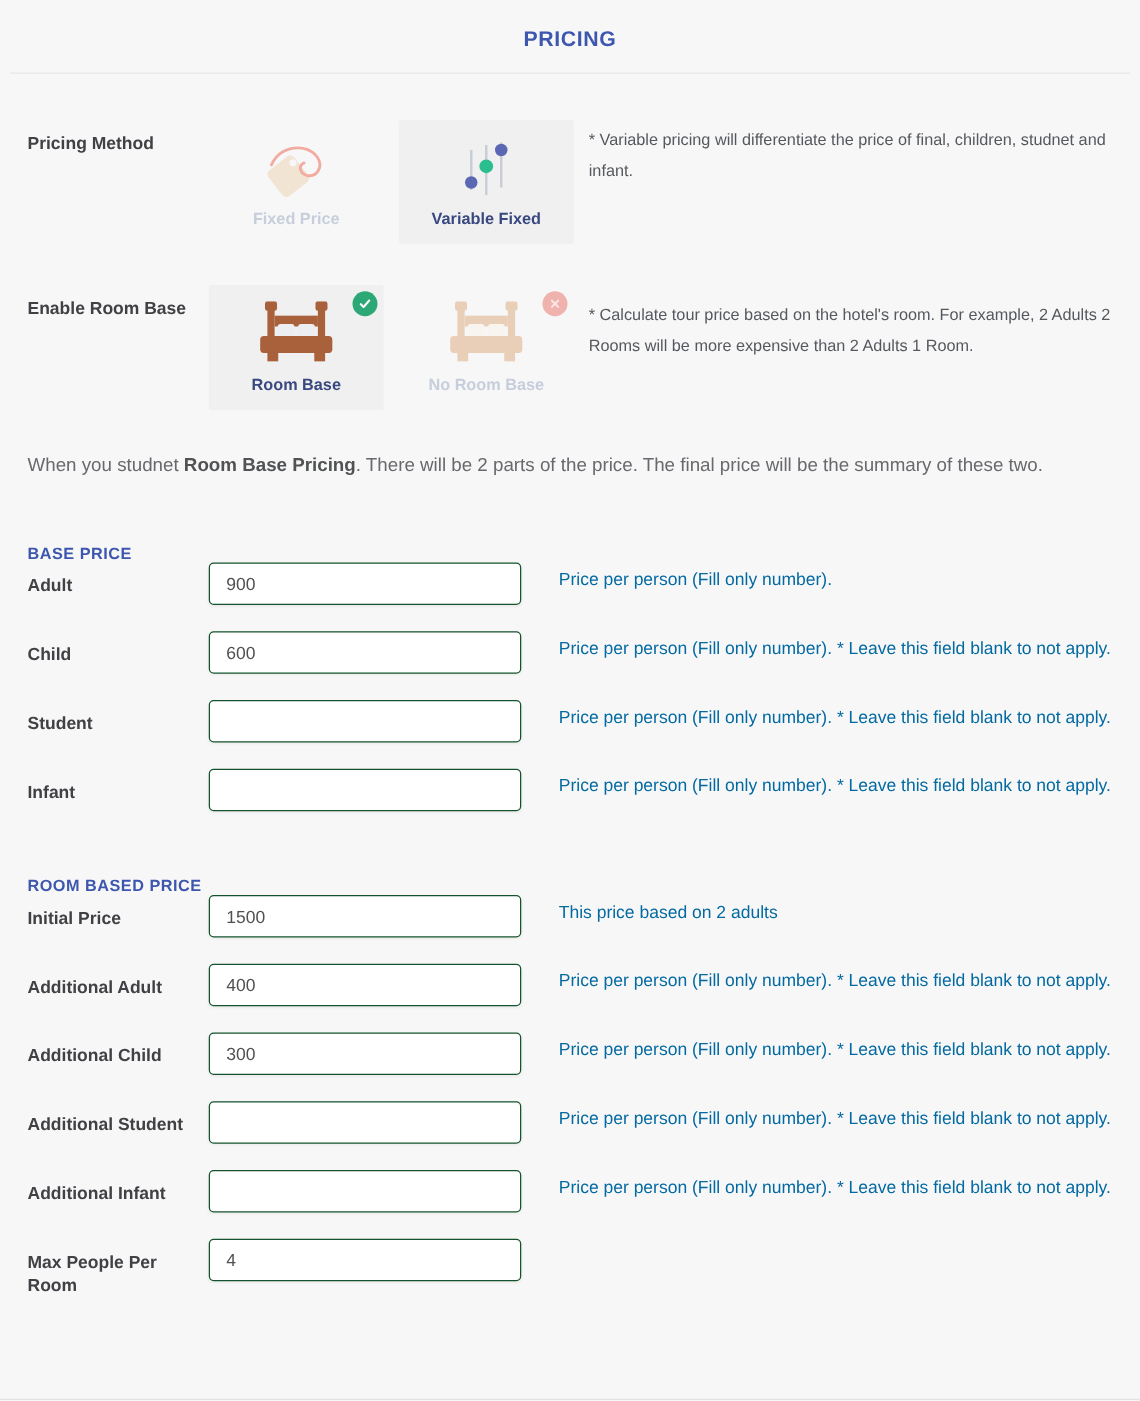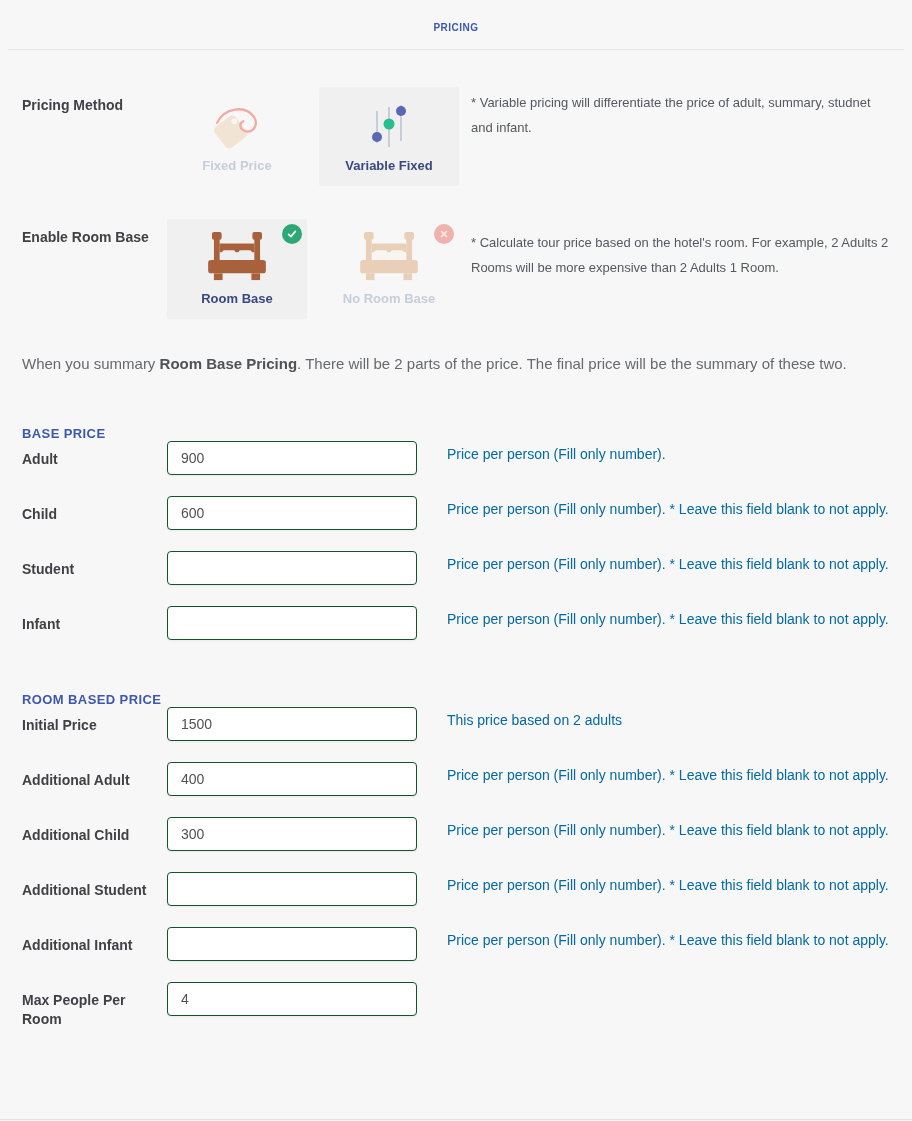--- a/index.html
+++ b/index.html
@@ -7,21 +7,21 @@
     width:912px; height:1121px;
     background:#f7f7f8;
     font-family:"Liberation Sans", sans-serif;
     overflow:hidden;
   }
   .page { position:relative; width:912px; height:1121px; box-sizing:border-box; }
 
   
   .header { padding-top:22px; text-align:center; }
   .header h2 {
-    margin:0; font-size:10px; font-weight:700; letter-spacing:.5px;
+    margin:0; font-size:17px; font-weight:700; letter-spacing:.5px;
     color:#3d57ae; text-transform:uppercase;
   }
   .divider { margin:16px 8px 0; border-top:1px solid #e8e8e9; height:0; }
 
   
   .selector-row { display:flex; align-items:flex-start; padding:0 22px; }
   .selector-row.first { margin-top:37px; }
   .selector-row.second { margin-top:33px; }
   .row-label { width:145px; flex:0 0 145px; padding-top:10px; font-size:14px; font-weight:600; color:#414145; }
   .tiles { display:flex; gap:12px; flex:0 0 auto; }
@@ -109,21 +109,21 @@
             <line x1="35" y1="4" x2="35" y2="40" stroke="#c9cdd6" stroke-width="2"></line>
             <circle cx="11" cy="36" r="5" fill="#5a68b4"></circle>
             <circle cx="23" cy="23" r="5.5" fill="#2abd8e"></circle>
             <circle cx="35" cy="10" r="5" fill="#5a68b4"></circle>
           </svg>
         </div>
         <div class="tile-label active">Variable Fixed</div>
       </div>
 
     </div>
-    <div class="row-help">* Variable pricing will differentiate the price of adult, summary, studnet and infant.</div>
+    <div class="row-help">* Variable pricing will differentiate the price of final, children, studnet and infant.</div>
   </div>
 
   <div class="selector-row second">
     <div class="row-label">Enable Room Base</div>
     <div class="tiles">
 
       <div class="tile tall selected">
         <div class="badge check">
           <svg width="12" height="12" viewBox="0 0 16 16">
             <polyline points="3.5,8.5 6.5,11.5 12.5,4.5" fill="none" stroke="#ffffff" stroke-width="2.2" stroke-linecap="round" stroke-linejoin="round"></polyline>
@@ -167,21 +167,21 @@
             <rect x="47" y="43" width="9" height="7" fill="#eacfb8"></rect>
           </svg>
         </div>
         <div class="tile-label muted">No Room Base</div>
       </div>
 
     </div>
     <div class="row-help">* Calculate tour price based on the hotel's room. For example, 2 Adults 2 Rooms will be more expensive than 2 Adults 1 Room.</div>
   </div>
 
-  <p class="note"><span>When you summary </span><b>Room Base Pricing</b><span>. There will be 2 parts of the price. The final price will be the summary of these two.</span></p>
+  <p class="note"><span>When you studnet </span><b>Room Base Pricing</b><span>. There will be 2 parts of the price. The final price will be the summary of these two.</span></p>
 
   <h3 class="section-heading">BASE PRICE</h3>
   <div class="rows">
       <div class="form-row">
         <div class="form-label">Adult</div>
         <input class="form-input" type="text" value="900" style="">
         <div class="form-help">Price per person (Fill only number).</div>
       </div>
       <div class="form-row">
         <div class="form-label">Child</div>

